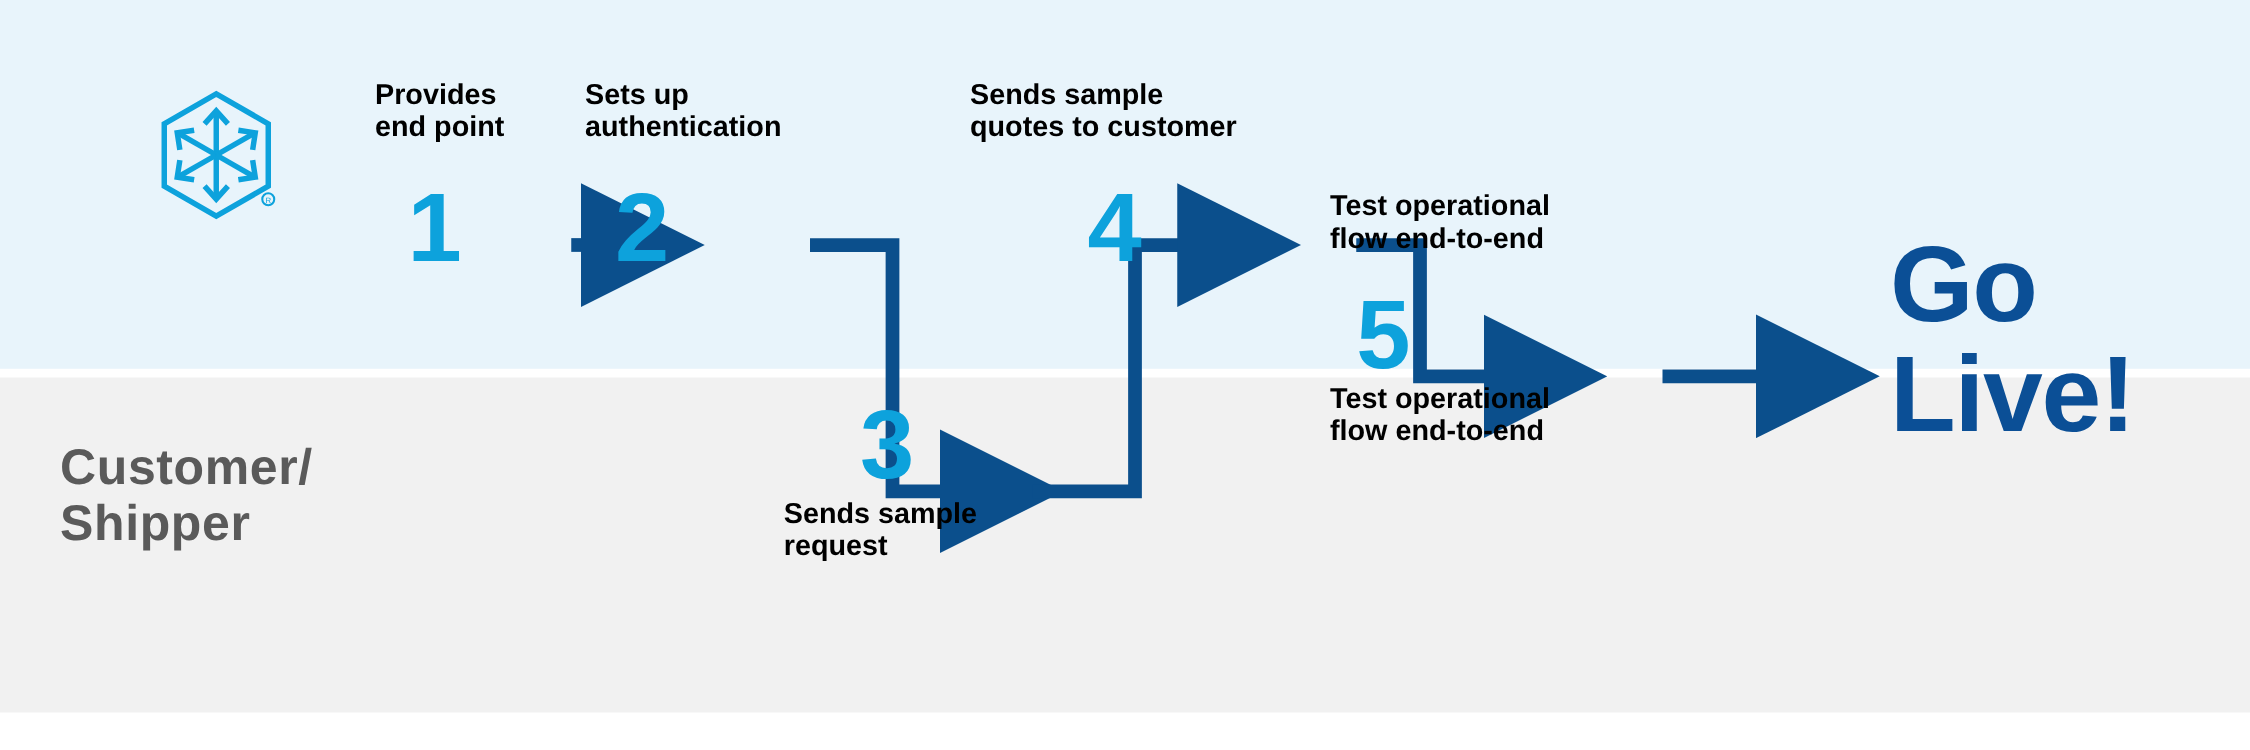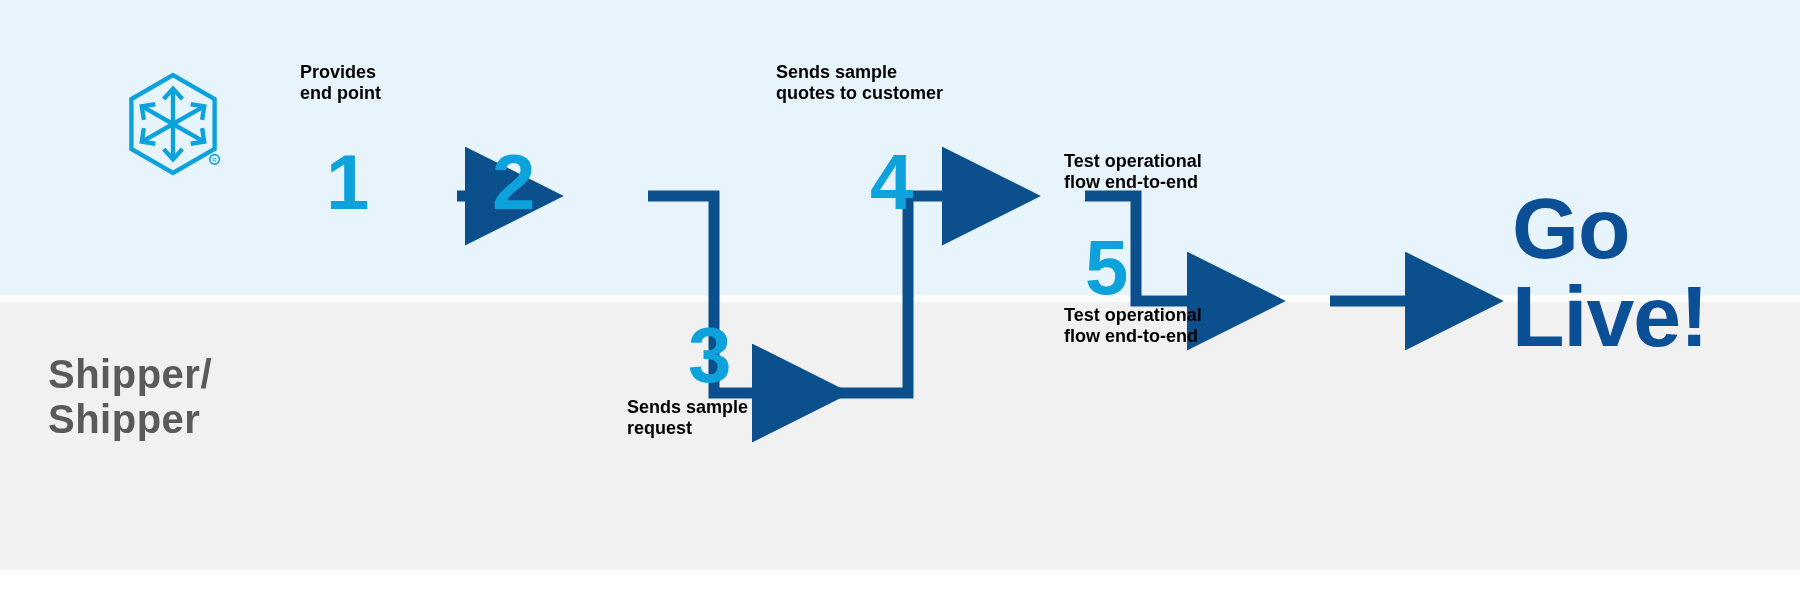--- a/index.html
+++ b/index.html
@@ -79,21 +79,21 @@
     font-size: 78px;
     font-weight: bold;
     line-height: 1;
     font-family: "Liberation Sans", sans-serif;
     letter-spacing: -1px;
   }
 
   .caption {
     position: absolute;
     color: #000000;
-    font-size: 18px;
+    font-size: 23px;
     font-weight: bold;
     line-height: 1.15;
     font-family: "Liberation Sans", sans-serif;
     white-space: pre-line;
   }
 
   .swimlane-label {
     position: absolute;
     color: #5a5a5a;
     font-size: 40px;
@@ -182,36 +182,38 @@
           <circle cx="90" cy="84" r="4.6" fill="none" stroke="#0da2dc" stroke-width="1.6"></circle>
           <text x="90" y="87" font-size="6" fill="#0da2dc" text-anchor="middle" font-family="Liberation Sans, sans-serif">R</text>
         </g>
       </svg>
     </div>
 
     <div class="caption" style="left:300px; top:62px;">Provides
 end point</div>
     <div class="step-num" style="left:326px; top:143px;">1</div>
 
+    <div class="caption" style="left:468px; top:62px;">Sets up
+authentication</div>
     <div class="step-num" style="left:492px; top:143px;">2</div>
 
     <div class="step-num" style="left:688px; top:316px;">3</div>
     <div class="caption" style="left:627px; top:397px;">Sends sample
 request</div>
 
     <div class="caption" style="left:776px; top:62px;">Sends sample
 quotes to customer</div>
     <div class="step-num" style="left:870px; top:143px;">4</div>
 
     <div class="caption" style="left:1064px; top:151px;">Test operational
 flow end-to-end</div>
     <div class="step-num" style="left:1085px; top:228px;">5</div>
     <div class="caption" style="left:1064px; top:305px;">Test operational
 flow end-to-end</div>
 
-    <div class="swimlane-label" style="left:48px; top:352px;">Shipper/
+    <div class="swimlane-label" style="left:48px; top:352px;">Customer/
 Shipper</div>
 
     <div class="golive" style="left:1512px; top:185px;">Go
 Live!</div>
 
   </div>
 </div>
 
 </body></html>

